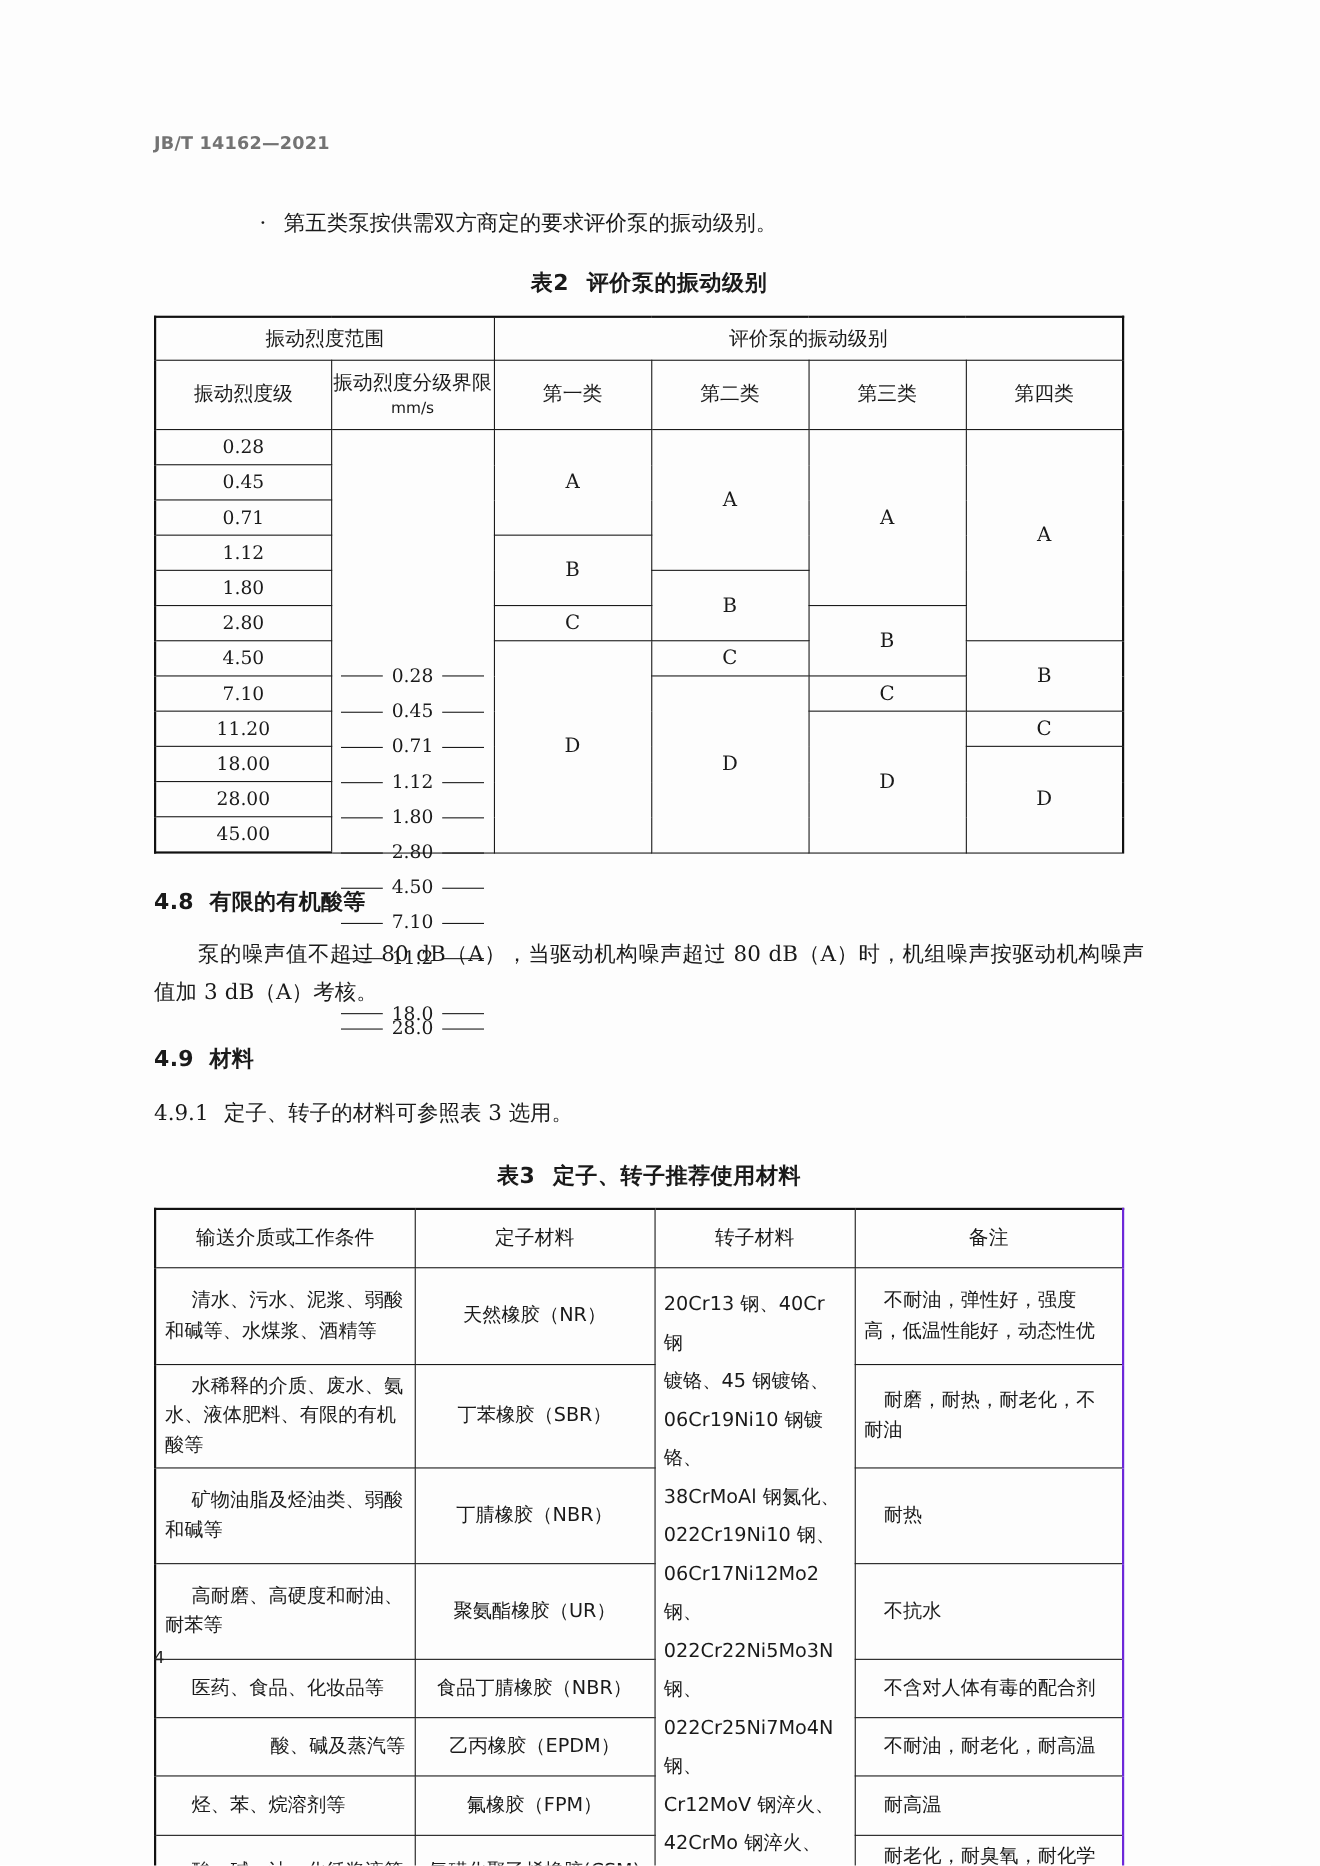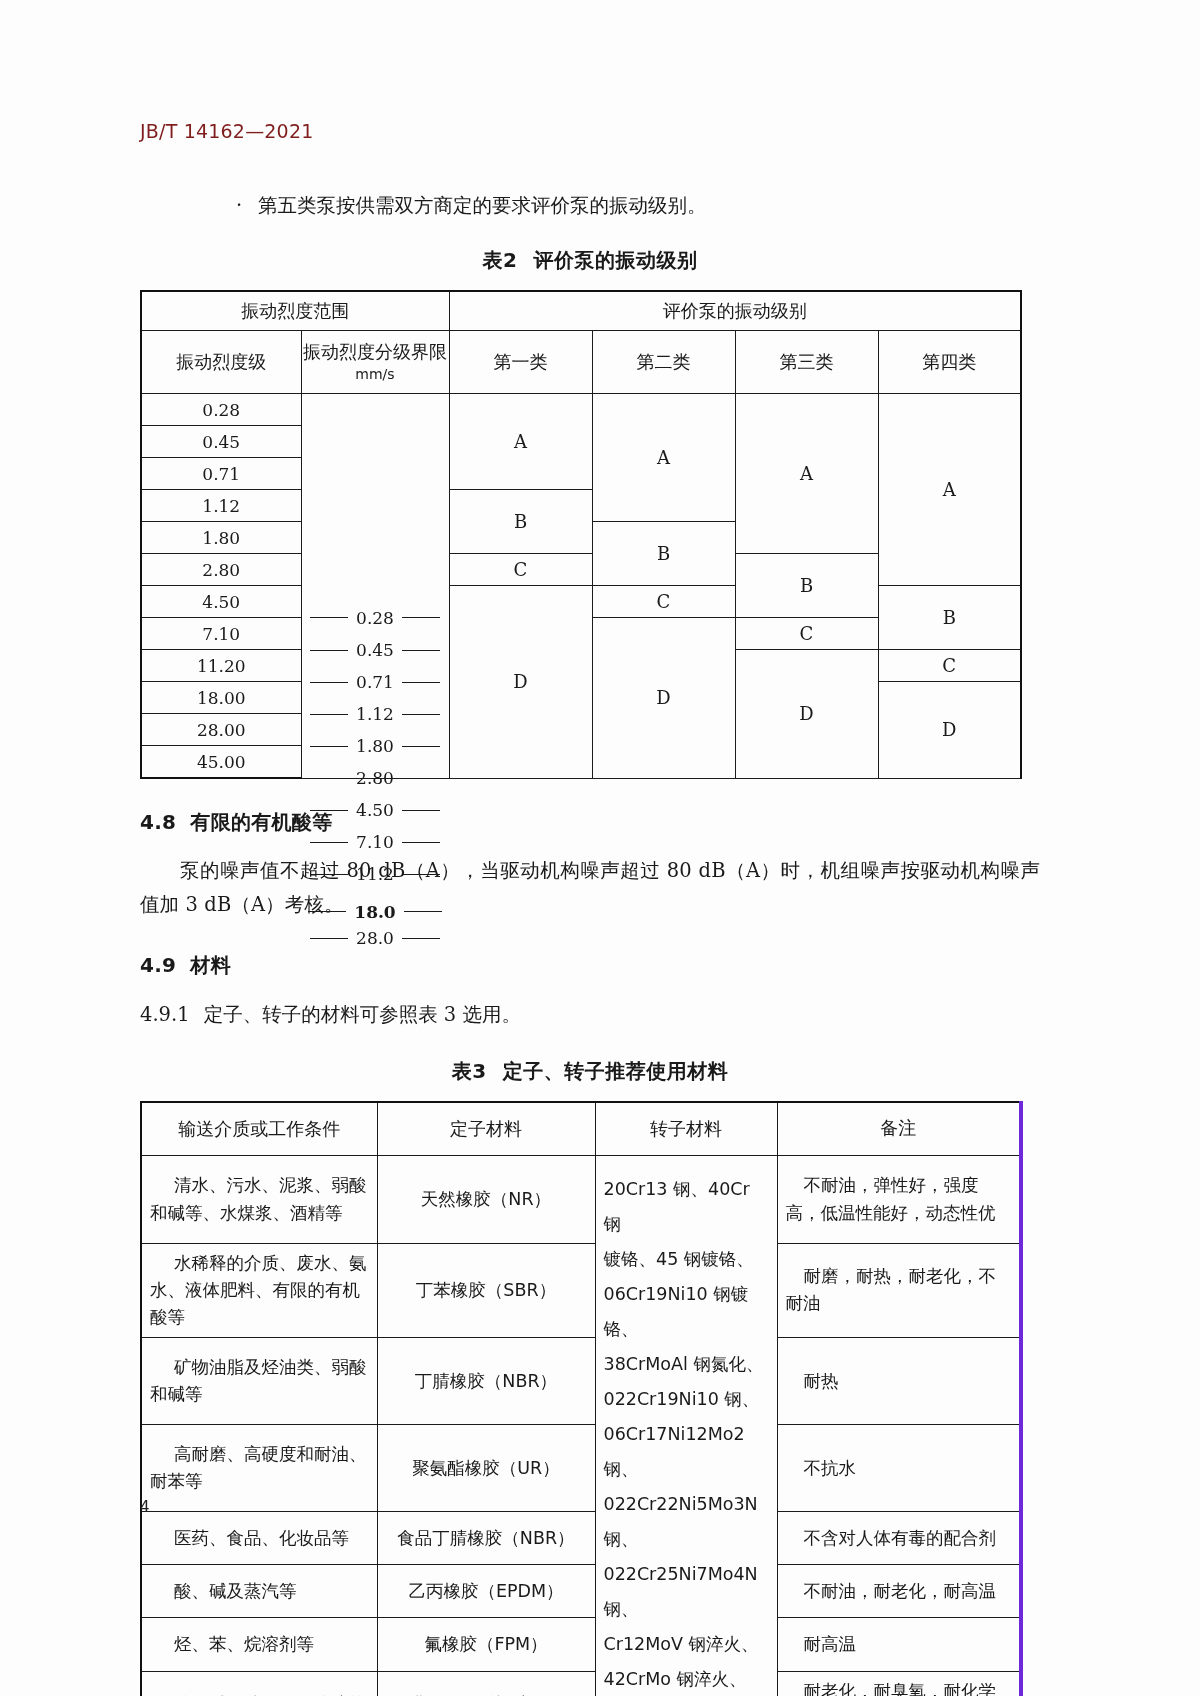--- a/index.html
+++ b/index.html
@@ -25,24 +25,24 @@
   .content {
     position: absolute;
     left: 140px;
     top: 120px;
     width: 900px;
   }
 
   
   .running-head {
     font-family: "DejaVu Sans", "Liberation Sans", sans-serif;
-    font-weight: normal;
-    font-size: 19px;
+    font-weight: bold;
+    font-size: 16px;
     letter-spacing: 0.2px;
-    color: #7f1d1d;
+    color: #737373;
     margin: 0 0 48px 0;
   }
 
   
   .para {
     font-size: 19.5px;
     line-height: 1.75;
     margin: 0 0 6px 0;
     text-align: justify;
     letter-spacing: 0.1px;
@@ -154,21 +154,21 @@
   }
   table.t3 td, table.t3 th {
     border: 1px solid #1b1b1b;
     font-weight: normal;
     font-size: 17.5px;
     padding: 6px 8px;
     vertical-align: middle;
     line-height: 1.55;
   }
   table.t3 .outer-l { border-left: 2px solid #111; }
-  table.t3 .outer-r { border-right: 4px solid #6d28d9; font-family: Liberation Serif, serif; }
+  table.t3 .outer-r { border-right: 2px solid #6d28d9; }
   table.t3 .outer-t { border-top: 2px solid #111; }
   table.t3 .outer-b { border-bottom: 2px solid #111; }
   table.t3 th { text-align: center; font-size: 18px; height: 40px; }
   .t3 .c-media { text-align: left; text-indent: 24px; }
   .t3 .c-stator { text-align: center; }
   .t3 .c-rotor { text-align: left; vertical-align: top; padding-top: 16px; line-height: 2.0; }
   .t3 .c-remark { text-align: left; text-indent: 18px; }
   .t3 .one-line { text-indent: 24px; }
 
   .page-num {
@@ -267,21 +267,21 @@
                   <div class="limit-item" style="top: 245.333px;">
                     <span class="dash l"></span>
                     <span>7.10</span>
                     <span class="dash r"></span>
                   </div>
                   <div class="limit-item" style="top: 277.375px;">
                     <span class="dash l"></span>
                     <span>11.2</span>
                     <span class="dash r"></span>
                   </div>
-                  <div class="limit-item" style="top: 315px; font-weight: bold;">
+                  <div class="limit-item" style="top: 328px;">
                     <span class="dash l"></span>
                     <span>18.0</span>
                     <span class="dash r"></span>
                   </div>
                   <div class="limit-item" style="top: 341.458px;">
                     <span class="dash l"></span>
                     <span>28.0</span>
                     <span class="dash r"></span>
                   </div>
                 </div>
@@ -407,21 +407,21 @@
           <td class="c-media outer-l cn" style="height:74px;">高耐磨、高硬度和耐油、耐苯等</td>
           <td class="c-stator cn">聚氨酯橡胶（UR）</td>
           <td class="c-remark outer-r cn">不抗水</td>
         </tr>
         <tr>
           <td class="c-media one-line outer-l cn" style="height:40px;">医药、食品、化妆品等</td>
           <td class="c-stator cn">食品丁腈橡胶（NBR）</td>
           <td class="c-remark outer-r cn">不含对人体有毒的配合剂</td>
         </tr>
         <tr>
-          <td class="c-media one-line outer-l cn" style="height:40px;">酸、碱及蒸汽等</td>
+          <td class="c-media one-line outer-l cn" style="height:40px;text-align:right;">酸、碱及蒸汽等</td>
           <td class="c-stator cn">乙丙橡胶（EPDM）</td>
           <td class="c-remark outer-r cn">不耐油，耐老化，耐高温</td>
         </tr>
         <tr>
           <td class="c-media one-line outer-l cn" style="height:40px;">烃、苯、烷溶剂等</td>
           <td class="c-stator cn">氟橡胶（FPM）</td>
           <td class="c-remark outer-r cn">耐高温</td>
         </tr>
         <tr>
           <td class="c-media one-line outer-l outer-b cn" style="height:40px;">酸、碱、油、化纤浆液等</td>

